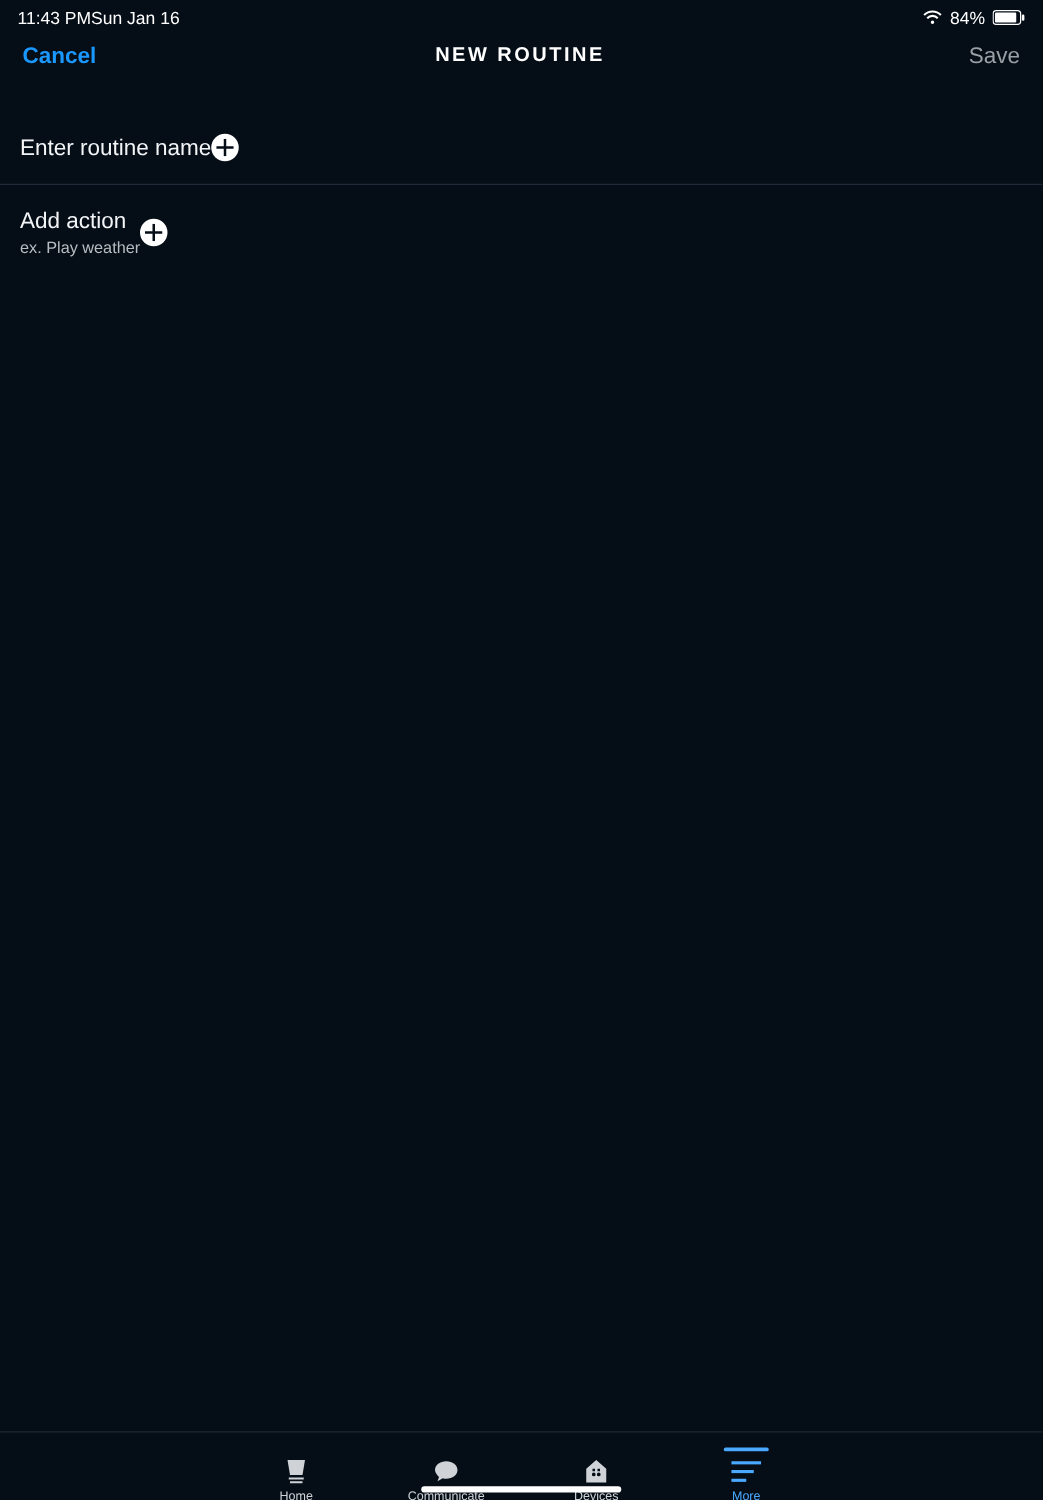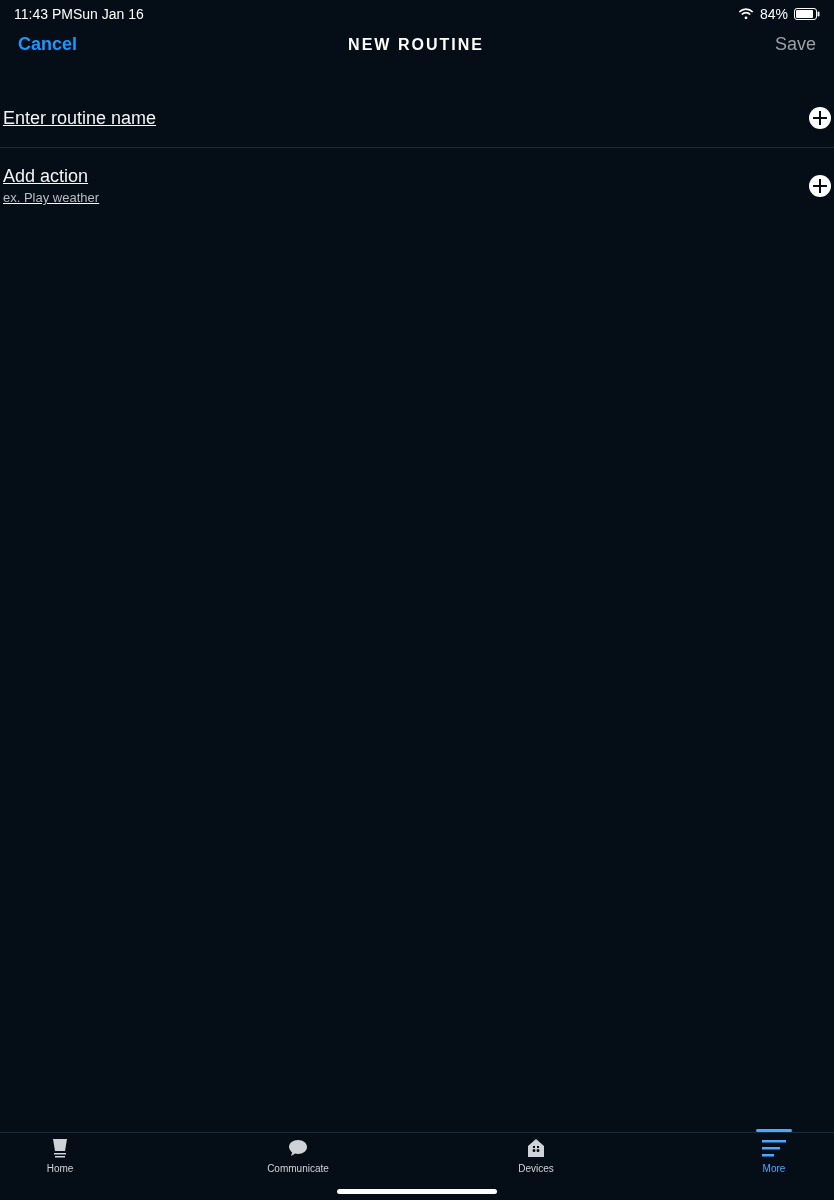--- a/index.html
+++ b/index.html
@@ -54,48 +54,46 @@
     font-size: 18px;
     font-weight: 400;
     background: none; border: none; cursor: pointer;
   }
 
   
   .content { flex: 1; }
   .row {
     display: flex;
     align-items: center;
-    justify-content: space-between;
-    padding: 18px 3px;
+    padding: 18px 16px;
     border-bottom: 1px solid #1e2a38;
     cursor: pointer;
-    text-decoration: underline;
   }
   .row:first-child { padding-top: 36px; }
   .row-text { display: flex; flex-direction: column; gap: 3px; }
   .row-title { font-size: 18px; font-weight: 400; color: #f2f4f6; }
   .row-sub { font-size: 13px; color: #b8bdc2; }
   .plus-btn {
     width: 22px; height: 22px;
     border-radius: 50%;
     background: #fff;
     display: flex; align-items: center; justify-content: center;
     flex-shrink: 0;
   }
   .plus-btn svg { display: block; }
   .row.noborder { border-bottom: none; }
 
   
   .tabbar {
-    height: 68px;
+    height: 55px;
     border-top: 1px solid #1e2a38;
     display: flex;
-    justify-content: space-between;
+    justify-content: center;
     align-items: flex-start;
-    padding-top: 4px;
+    padding-top: 20px;
     background: #050d17;
   }
   .tab {
     display: flex;
     flex-direction: column;
     align-items: center;
     gap: 4px;
     width: 120px;
     color: #cfd3d7;
     font-size: 10px;

